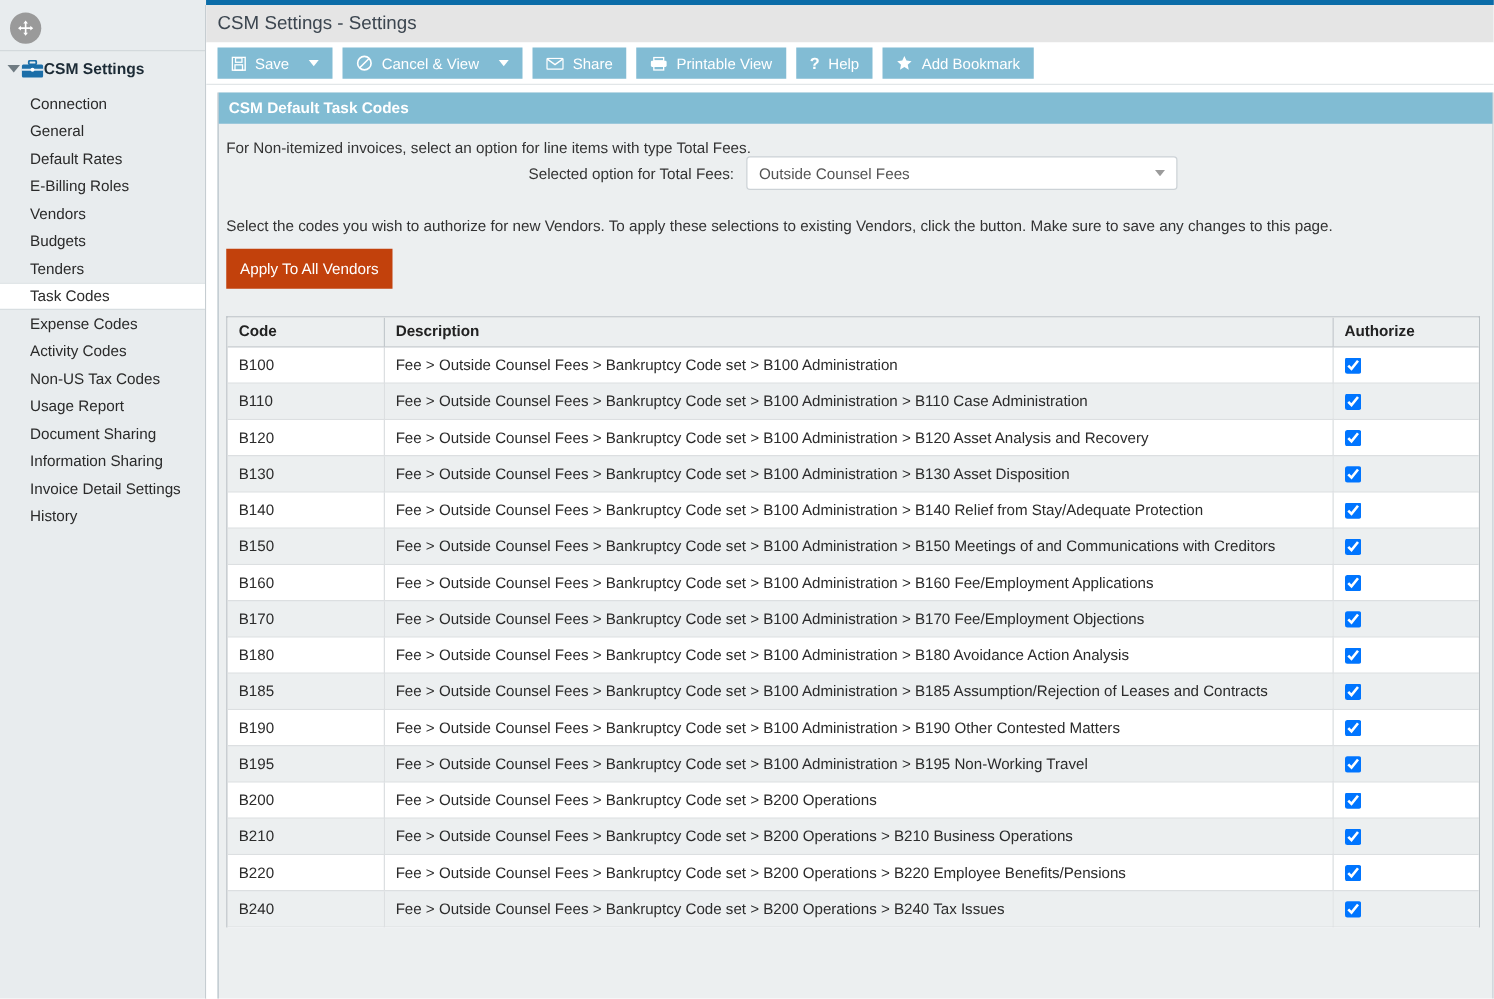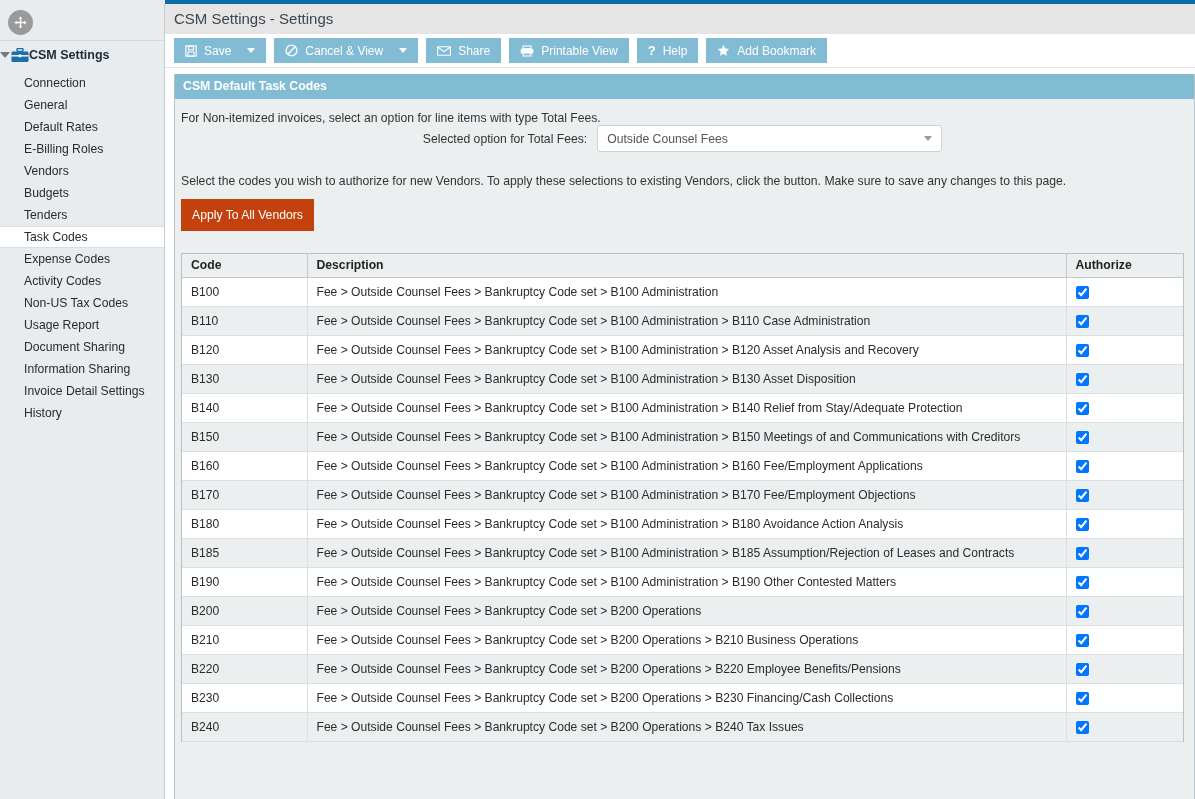--- a/index.html
+++ b/index.html
@@ -54,20 +54,21 @@
     background: #9a9a9a;
     display: flex;
     align-items: center;
     justify-content: center;
     color: #ffffff;
   }
   .sidebar-head {
     display: flex;
     align-items: center;
     height: 28px;
+    padding-left: 6px;
     gap: 0;
   }
   .caret-down {
     width: 0; height: 0;
     border-left: 5px solid transparent;
     border-right: 5px solid transparent;
     border-top: 6px solid #6f7b82;
     margin-right: 1px;
   }
   .briefcase { width: 18px; height: 15px; position: relative; display:block; }
@@ -465,37 +466,37 @@
                       <td>B185</td>
                       <td>Fee &gt; Outside Counsel Fees &gt; Bankruptcy Code set &gt; B100 Administration &gt; B185 Assumption/Rejection of Leases and Contracts</td>
                       <td><input type="checkbox" class="cb" checked="" style=""></td>
                     </tr>
                     <tr>
                       <td>B190</td>
                       <td>Fee &gt; Outside Counsel Fees &gt; Bankruptcy Code set &gt; B100 Administration &gt; B190 Other Contested Matters</td>
                       <td><input type="checkbox" class="cb" checked="" style=""></td>
                     </tr>
                     <tr>
+                      <td>B195</td>
+                      <td>Fee &gt; Outside Counsel Fees &gt; Bankruptcy Code set &gt; B100 Administration &gt; B195 Non-Working Travel</td>
+                      <td><input type="checkbox" class="cb" checked="" style=""></td>
+                    </tr>
+                    <tr>
                       <td>B200</td>
                       <td>Fee &gt; Outside Counsel Fees &gt; Bankruptcy Code set &gt; B200 Operations</td>
                       <td><input type="checkbox" class="cb" checked="" style=""></td>
                     </tr>
                     <tr>
                       <td>B210</td>
                       <td>Fee &gt; Outside Counsel Fees &gt; Bankruptcy Code set &gt; B200 Operations &gt; B210 Business Operations</td>
                       <td><input type="checkbox" class="cb" checked="" style=""></td>
                     </tr>
                     <tr>
                       <td>B220</td>
                       <td>Fee &gt; Outside Counsel Fees &gt; Bankruptcy Code set &gt; B200 Operations &gt; B220 Employee Benefits/Pensions</td>
-                      <td><input type="checkbox" class="cb" checked="" style=""></td>
-                    </tr>
-                    <tr>
-                      <td>B230</td>
-                      <td>Fee &gt; Outside Counsel Fees &gt; Bankruptcy Code set &gt; B200 Operations &gt; B230 Financing/Cash Collections</td>
                       <td><input type="checkbox" class="cb" checked="" style=""></td>
                     </tr>
                     <tr>
                       <td>B240</td>
                       <td>Fee &gt; Outside Counsel Fees &gt; Bankruptcy Code set &gt; B200 Operations &gt; B240 Tax Issues</td>
                       <td><input type="checkbox" class="cb" checked="" style=""></td>
                     </tr>
                   </tbody>
               </table>
             </div>

